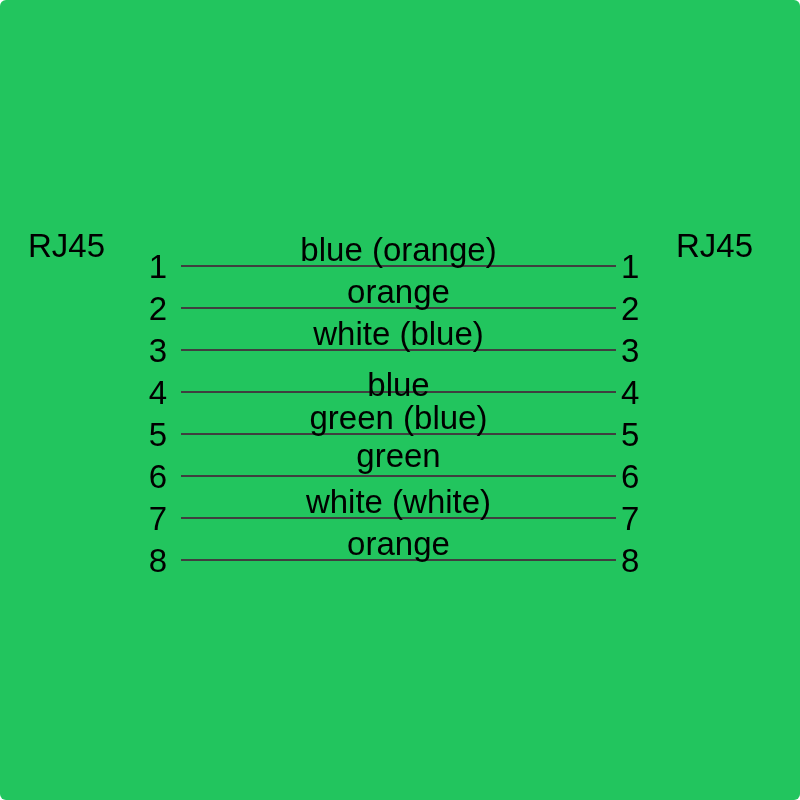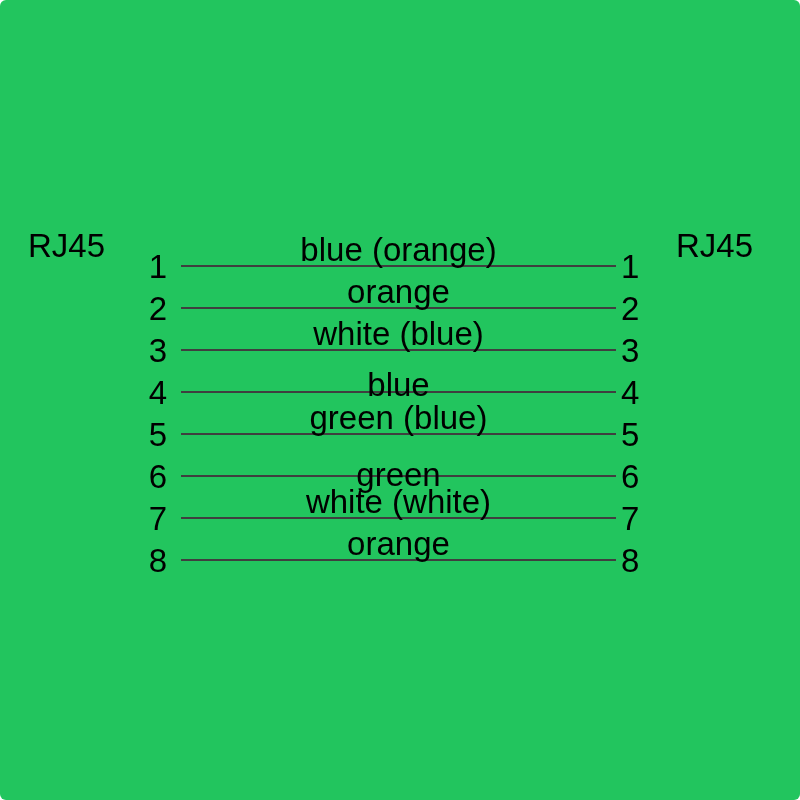--- a/index.html
+++ b/index.html
@@ -74,21 +74,21 @@
       <div class="pin-num left" style="top: 376px;">4</div>
       <div class="wire-line" style="top: 391px; background: rgb(63, 63, 63);"></div>
       <div class="wire-label" style="top: 368px;">blue</div>
       <div class="pin-num right" style="top: 376px;">4</div>
       <div class="pin-num left" style="top: 418px;">5</div>
       <div class="wire-line" style="top: 433px; background: rgb(63, 63, 63);"></div>
       <div class="wire-label" style="top: 401px;">green (blue)</div>
       <div class="pin-num right" style="top: 418px;">5</div>
       <div class="pin-num left" style="top: 460px;">6</div>
       <div class="wire-line" style="top: 475px; background: rgb(63, 63, 63);"></div>
-      <div class="wire-label" style="top: 458px;">green</div>
+      <div class="wire-label" style="top: 439px;">green</div>
       <div class="pin-num right" style="top: 460px;">6</div>
       <div class="pin-num left" style="top: 502px;">7</div>
       <div class="wire-line" style="top: 517px; background: rgb(63, 63, 63);"></div>
       <div class="wire-label" style="top: 485px;">white (white)</div>
       <div class="pin-num right" style="top: 502px;">7</div>
       <div class="pin-num left" style="top: 544px;">8</div>
       <div class="wire-line" style="top: 559px; background: rgb(63, 63, 63);"></div>
       <div class="wire-label" style="top: 527px;">orange</div>
       <div class="pin-num right" style="top: 544px;">8</div>
     </div>

